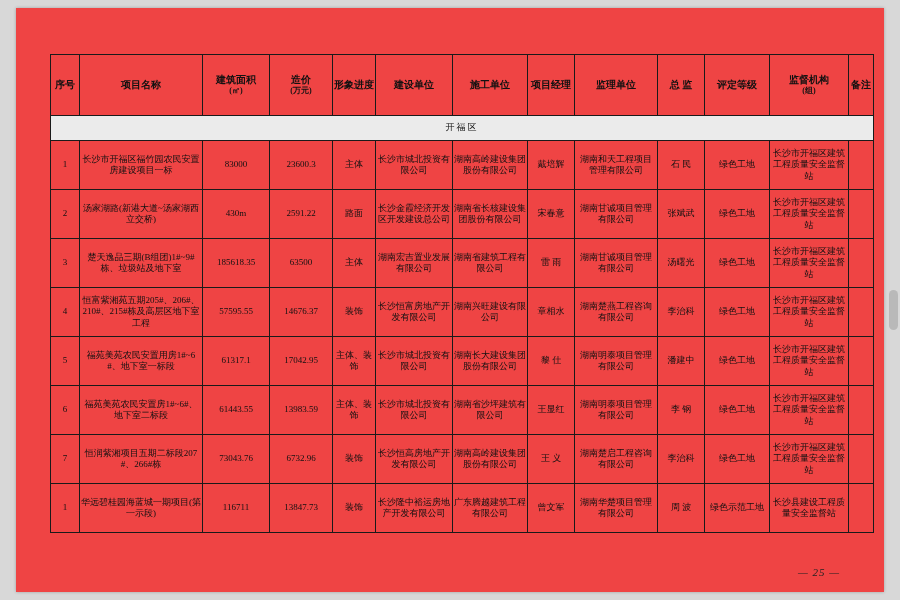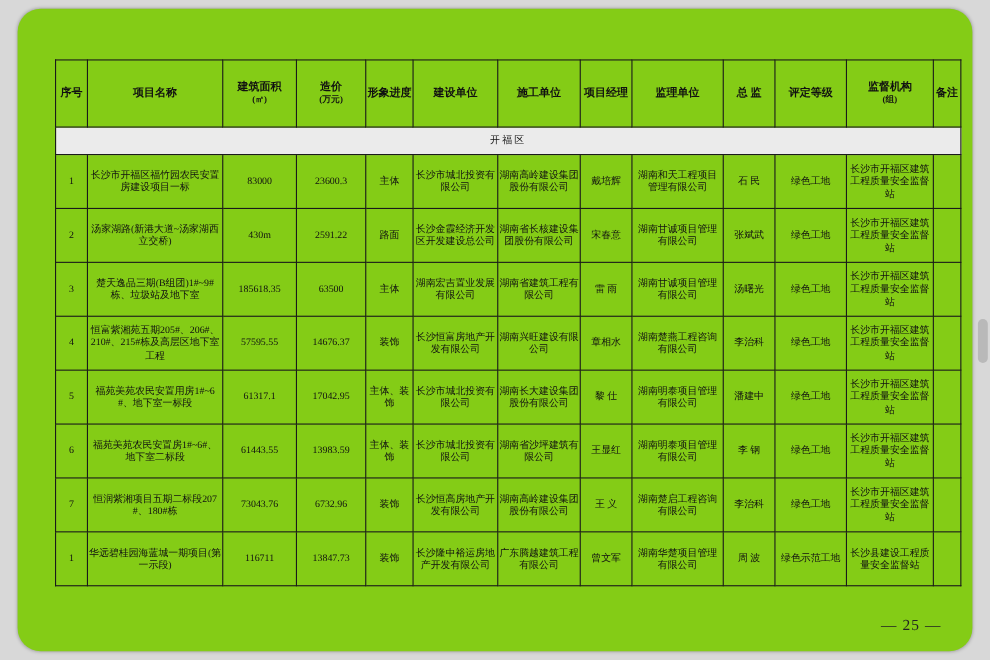--- a/index.html
+++ b/index.html
@@ -12,24 +12,23 @@
     background: #d8d8d8;
     font-family: "Liberation Serif", "DejaVu Serif", serif;
     overflow: hidden;
   }
   .page {
     position: absolute;
     left: 16px;
     top: 8px;
     width: 868px;
     height: 584px;
-    background: #84cc16;
+    background: #ef4444;
     box-shadow: 0 0 3px rgba(0,0,0,0.25);
     box-sizing: border-box;
-    border-radius: 21px;
   }
   .page-inner {
     position: absolute;
     left: 34px;
     top: 46px;
     width: 800px;
   }
   table.doc {
     border-collapse: collapse;
     width: 800px;
@@ -79,25 +78,26 @@
     text-align: left;
     padding-left: 3px;
   }
   .unit {
     display: block;
     font-size: 8px;
     font-weight: bold;
   }
   .pagenum {
     position: absolute;
-    right: 28px;
+    right: 44px;
     bottom: 14px;
-    font-size: 14px;
+    font-size: 11px;
     letter-spacing: 1px;
     color: #222;
+    font-style: italic;
   }
   .scroll-pill {
     position: absolute;
     right: 2px;
     top: 290px;
     width: 9px;
     height: 40px;
     border-radius: 5px;
     background: #b9b9b9;
   }
@@ -223,21 +223,21 @@
             <td class="col-constr">湖南省沙坪建筑有限公司</td>
             <td class="col-mgr">王显红</td>
             <td class="col-super">湖南明泰项目管理有限公司</td>
             <td class="col-chief">李 钢</td>
             <td class="col-grade">绿色工地</td>
             <td class="col-org">长沙市开福区建筑工程质量安全监督站</td>
             <td class="col-note"></td>
           </tr>
           <tr class="row-tall">
             <td class="col-seq">7</td>
-            <td class="col-name cell-left">恒润紫湘项目五期二标段207#、180#栋</td>
+            <td class="col-name cell-left">恒润紫湘项目五期二标段207#、266#栋</td>
             <td class="col-area">73043.76</td>
             <td class="col-price">6732.96</td>
             <td class="col-prog">装饰</td>
             <td class="col-build">长沙恒高房地产开发有限公司</td>
             <td class="col-constr">湖南高岭建设集团股份有限公司</td>
             <td class="col-mgr">王 义</td>
             <td class="col-super">湖南楚启工程咨询有限公司</td>
             <td class="col-chief">李治科</td>
             <td class="col-grade">绿色工地</td>
             <td class="col-org">长沙市开福区建筑工程质量安全监督站</td>

